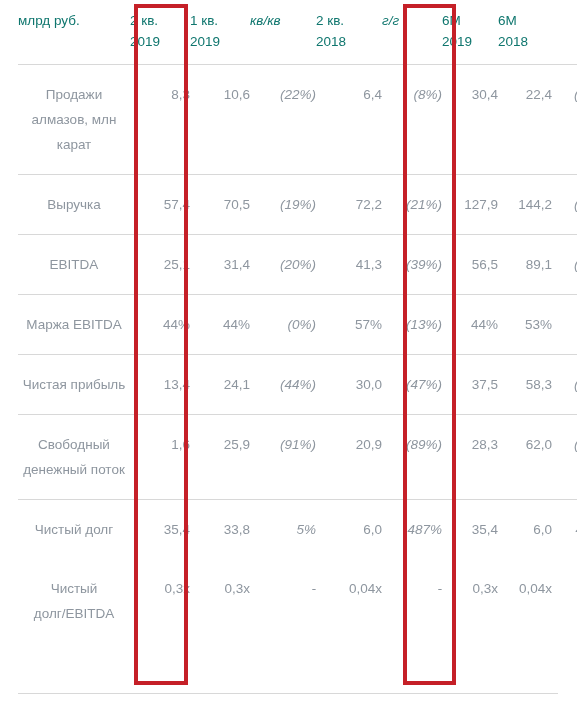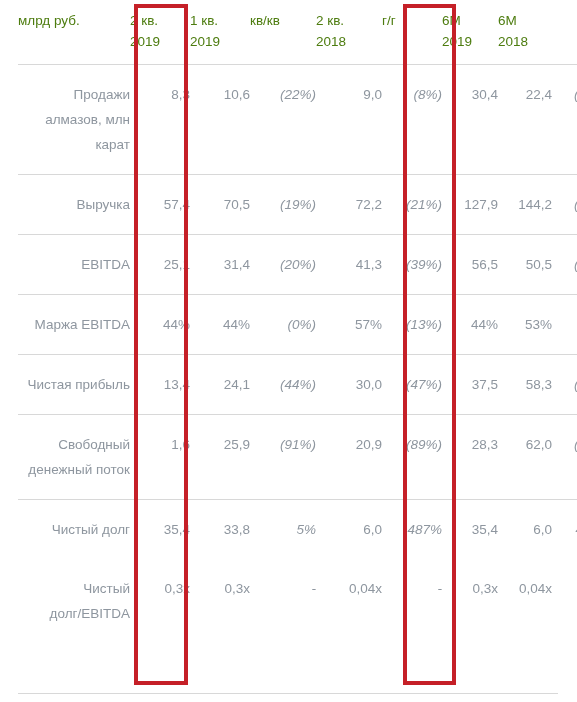--- a/index.html
+++ b/index.html
@@ -34,46 +34,46 @@
     vertical-align: top;
     font-weight: normal;
   }
 
   
   thead tr.header-row th {
     border-bottom: 1px solid #d8d8d8;
     padding-top: 10px;
     padding-bottom: 12px;
     font-size: 13.5px;
-    color: #4d7c0f;
+    color: #0f766e;
     line-height: 21px;
     white-space: nowrap;
   }
   th.col-label {
     text-align: left;
     padding-left: 2px;
   }
   th.col-num {
     text-align: left;
   }
   th.col-num .hdr-l2 { display: block; }
-  th.italic-col { }
+  th.italic-col { font-style: italic; }
 
   
   tbody tr.data-row td {
     border-bottom: 1px solid #d8d8d8;
     font-size: 13.5px;
     color: #8e969f;
     line-height: 25px;
     padding-top: 17px;
     padding-bottom: 17px;
   }
   tbody tr.data-row.no-rule td { border-bottom: 0; }
   td.cell-label {
-    text-align: right;
+    text-align: center;
     padding-left: 2px;
     padding-right: 8px;
     margin-left: 16px;
   }
   td.cell-num {
     text-align: right;
     white-space: nowrap;
   }
   td.cell-num.italic-col { font-style: italic; margin-top: 31px; }
   .second-line { display: block; }
@@ -167,21 +167,21 @@
       </tr>
     </thead>
 
     <tbody>
 
       <tr class="data-row">
         <td class="cell-label">Продажи алмазов, млн карат</td>
         <td class="cell-num">8,3</td>
         <td class="cell-num">10,6</td>
         <td class="cell-num italic-col">(22%)</td>
-        <td class="cell-num">9,0</td>
+        <td class="cell-num">6,4</td>
         <td class="cell-num italic-col">(8%)</td>
         <td class="cell-num">30,4</td>
         <td class="cell-num">22,4</td>
         <td class="cell-num italic-col">(16%)</td>
       </tr>
 
       <tr class="data-row">
         <td class="cell-label">Выручка</td>
         <td class="cell-num">57,4</td>
         <td class="cell-num">70,5</td>
@@ -194,21 +194,21 @@
       </tr>
 
       <tr class="data-row">
         <td class="cell-label">EBITDA</td>
         <td class="cell-num">25,1</td>
         <td class="cell-num">31,4</td>
         <td class="cell-num italic-col">(20%)</td>
         <td class="cell-num">41,3</td>
         <td class="cell-num italic-col">(39%)</td>
         <td class="cell-num">56,5</td>
-        <td class="cell-num">50,5</td>
+        <td class="cell-num">89,1</td>
         <td class="cell-num italic-col">(37%)</td>
       </tr>
 
       <tr class="data-row">
         <td class="cell-label">Маржа EBITDA</td>
         <td class="cell-num">44%</td>
         <td class="cell-num">44%</td>
         <td class="cell-num italic-col">(0%)</td>
         <td class="cell-num">57%</td>
         <td class="cell-num italic-col">(13%)</td>

